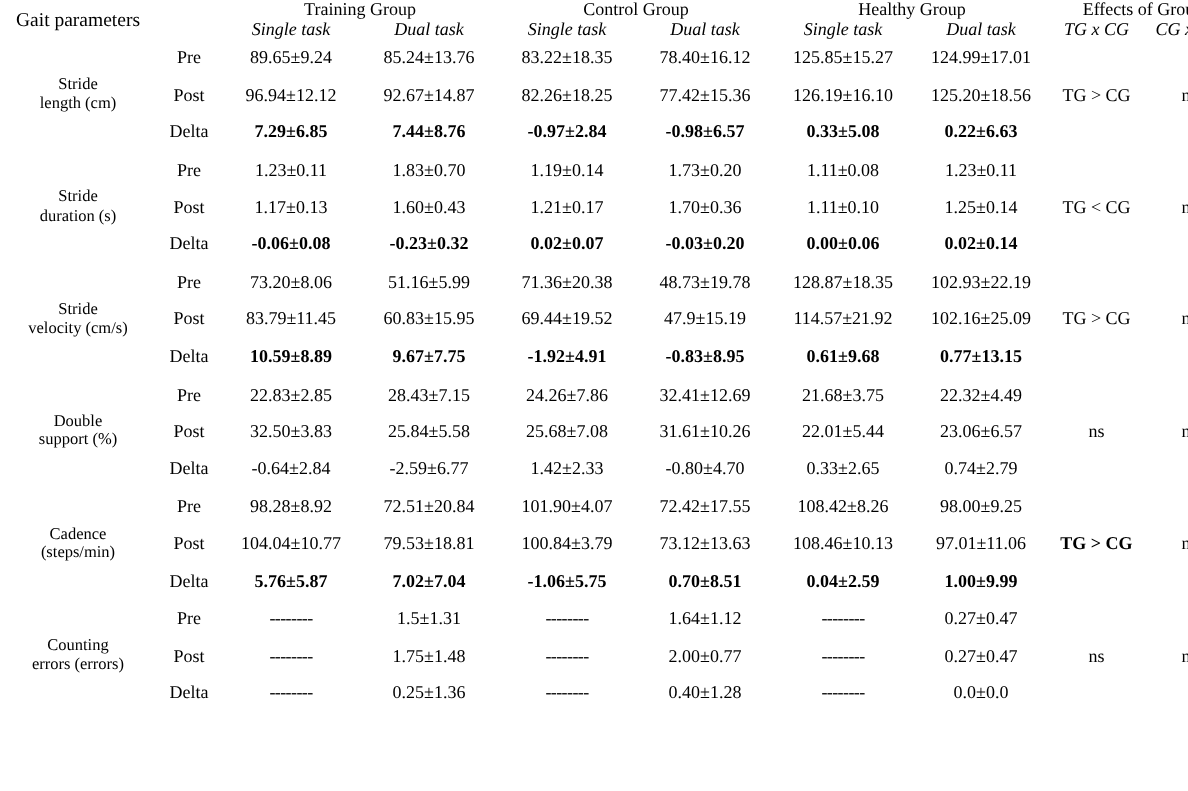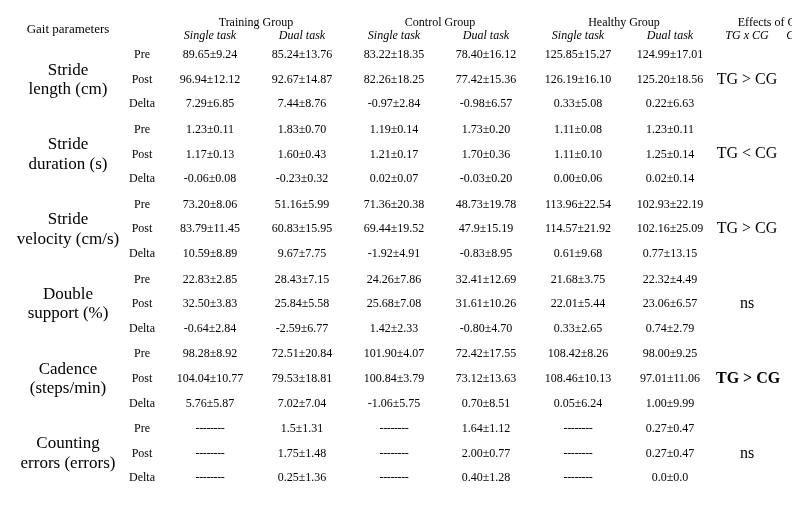--- a/index.html
+++ b/index.html
@@ -11,21 +11,21 @@
     width: 792px;
     height: 527px;
     font-family: "Liberation Serif", "DejaVu Serif", serif;
     color: #000000;
     overflow: hidden;
   }
   #table-wrap {
     width: 792px;
     height: 527px;
     box-sizing: border-box;
-    padding: 16px;
+    padding: 0;
   }
   table.gait-table {
     width: 792px;
     border-collapse: collapse;
     table-layout: fixed;
     font-size: 11.5px;
     line-height: 1.05;
   }
   table.gait-table td,
   table.gait-table th {
@@ -65,37 +65,37 @@
     padding-top: 3px;
     padding-bottom: 3px;
     font-style: italic;
   }
   .hdr-spacer { border-bottom: none; }
   .row-headerline td { border-bottom: 1.6px solid #000; height:0; font-size:0; line-height:0;}
 
   
   .param-name {
     font-weight: bold;
-    font-size: 17px;
+    font-size: 11px;
     line-height: 1.15;
     text-align: center;
   }
   .time-label {
     font-weight: bold;
     font-size: 12px;
     text-align: center;
   }
   td.val {
     font-size: 12px;
     text-align: center;
     white-space: nowrap;
   }
-  td.val.b { font-weight: normal; }
+  td.val.b { font-weight: bold; }
   td.eff {
-    font-size: 16px;
+    font-size: 12px;
     text-align: center;
     white-space: nowrap;
   }
   td.eff.b { font-weight: bold; }
   tr.datarow td { height: 24.6px; }
   tr.datarow.first td { padding-top: 1px; }
   .dash { letter-spacing: -0.4px; }
 </style>
 </head>
 <body>
@@ -223,21 +223,21 @@
         <tr class="datarow first">
           <td class="param-name" rowspan="3">
             <div>Stride</div>
             <div>velocity (cm/s)</div>
           </td>
           <td class="time-label">Pre</td>
           <td class="val">73.20±8.06</td>
           <td class="val">51.16±5.99</td>
           <td class="val">71.36±20.38</td>
           <td class="val">48.73±19.78</td>
-          <td class="val">113.96±22.54</td>
+          <td class="val">128.87±18.35</td>
           <td class="val">102.93±22.19</td>
           <td></td>
           <td></td>
         </tr>
         <tr class="datarow">
           <td class="time-label">Post</td>
           <td class="val">83.79±11.45</td>
           <td class="val">60.83±15.95</td>
           <td class="val">69.44±19.52</td>
           <td class="val">47.9±15.19</td>
@@ -319,21 +319,21 @@
           <td class="val">97.01±11.06</td>
           <td class="eff b" rowspan="1">TG &gt; CG</td>
           <td class="eff">ns</td>
         </tr>
         <tr class="datarow">
           <td class="time-label">Delta</td>
           <td class="val b">5.76±5.87</td>
           <td class="val b">7.02±7.04</td>
           <td class="val b">-1.06±5.75</td>
           <td class="val b">0.70±8.51</td>
-          <td class="val b">0.05±6.24</td>
+          <td class="val b">0.04±2.59</td>
           <td class="val b">1.00±9.99</td>
           <td></td>
           <td></td>
         </tr>
         <tr class="datarow first">
           <td class="param-name" rowspan="3">
             <div>Counting</div>
             <div>errors (errors)</div>
           </td>
           <td class="time-label">Pre</td>

